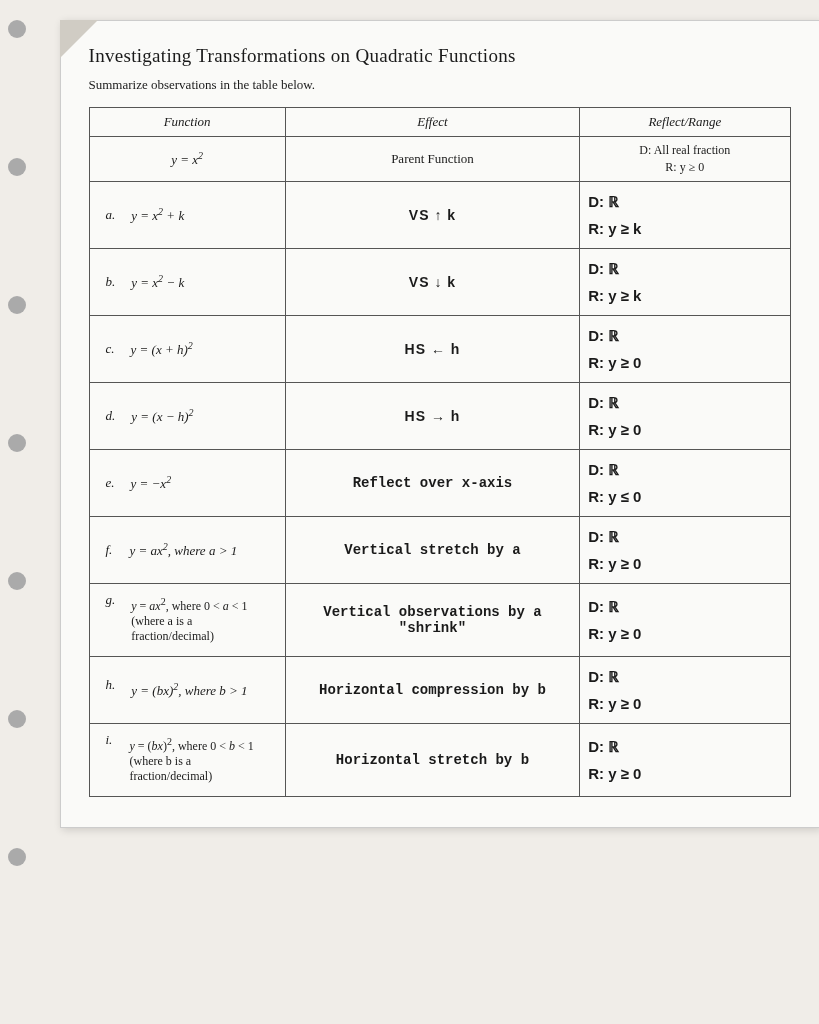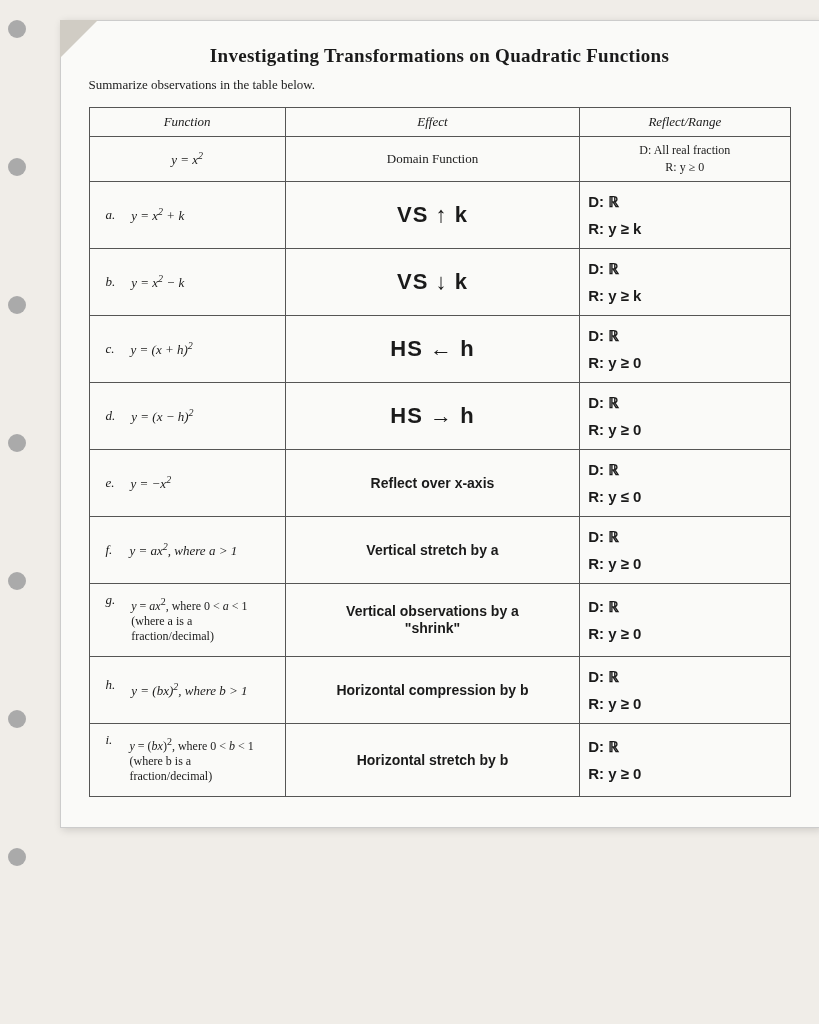--- a/index.html
+++ b/index.html
@@ -14,23 +14,23 @@
     .page {
       background: #fafaf8;
       width: 760px;
       margin: 0 auto;
       padding: 24px 28px 30px 28px;
       border: 1px solid #ccc;
       box-shadow: 2px 2px 8px rgba(0,0,0,0.15);
       position: relative;
     }
     .page-title {
-      text-align: center;
+      text-align: left;
       font-size: 19px;
-      font-weight: bold;
+      font-weight: normal;
       margin-bottom: 10px;
       letter-spacing: 0.3px;
     }
     .subtitle {
       font-size: 13px;
       margin-bottom: 14px;
     }
     
     .spiral {
       position: absolute;
@@ -65,26 +65,26 @@
       font-style: italic;
     }
     .col-function { width: 28%; }
     .col-effect { width: 42%; }
     .col-domain { width: 30%; }
     .math {
       font-style: italic;
     }
     .handwritten {
       font-family: 'Segoe UI', Arial, sans-serif;
-      font-size: 22px;
+      font-size: 14px;
       font-weight: bold;
       letter-spacing: 1px;
     }
     .handwritten-sm {
-      font-family: Liberation Sans, sans-serif;
+      font-family: Liberation Mono, monospace;
       font-size: 14px;
       font-weight: bold;
     }
     .domain-text {
       font-family: 'Segoe UI', Arial, sans-serif;
       font-size: 15px;
       font-weight: bold;
       line-height: 1.8;
     }
     .center { text-align: center; }
@@ -127,21 +127,21 @@
           <th class="col-effect">Effect</th>
           <th class="col-domain">Reflect/Range</th>
         </tr>
       </thead>
       <tbody>
 
         <tr>
           <td class="center math">
             <em>y</em> = <em>x</em><sup>2</sup>
           </td>
-          <td class="center">Domain Function</td>
+          <td class="center">Parent Function</td>
           <td>
             <div style="font-size:12px; text-align:center;">D: All real fraction</div>
             <div style="font-size:12px; text-align:center; margin-top:2px;">R: y ≥ 0</div>
           </td>
         </tr>
 
 
         <tr>
           <td>
             <table style="width:100%;border:none;">

